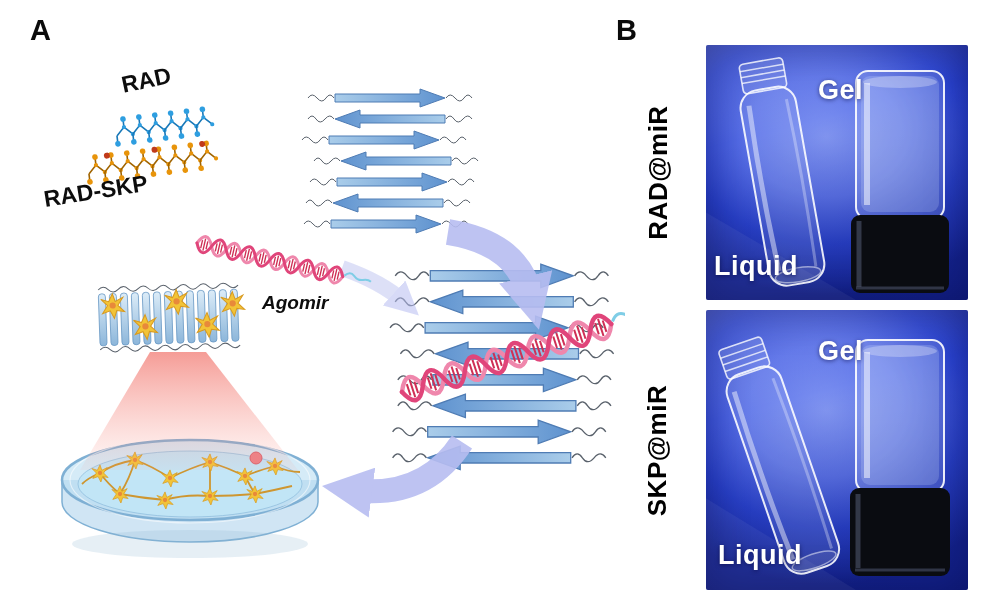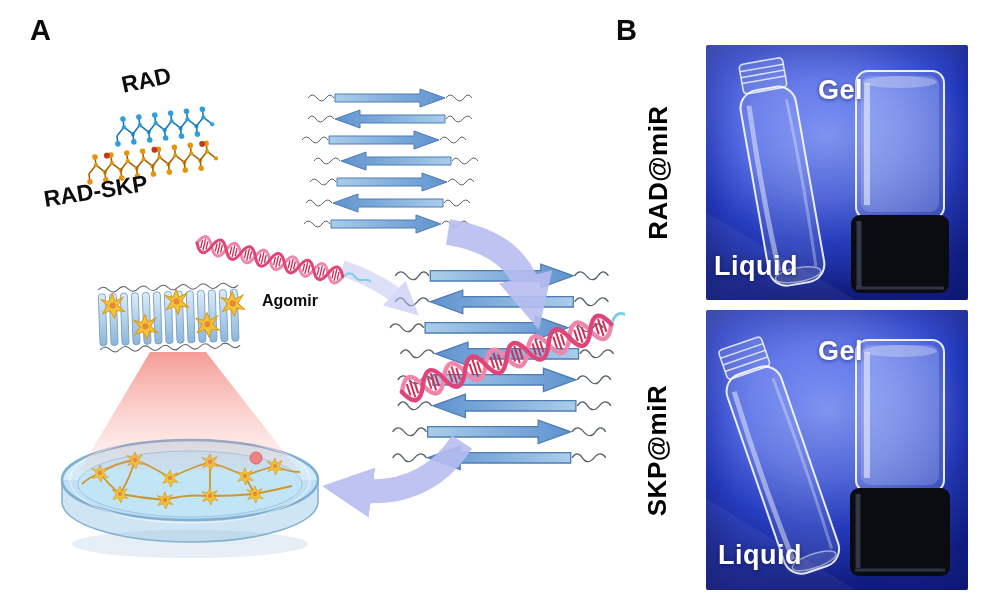--- a/index.html
+++ b/index.html
@@ -4,21 +4,21 @@
 <style>
   * { margin:0; padding:0; box-sizing:border-box; }
   html,body { background:#fff; }
   body { font-family:"Liberation Sans", sans-serif; }
   .fig { position:relative; width:1000px; height:600px; background:#ffffff; overflow:hidden; }
   .abs { position:absolute; }
 
   .panel-letter { font-size:29px; font-weight:700; color:#0b0b0b; letter-spacing:.5px; }
 
   .annot { font-weight:700; color:#0d0d0d; font-size:23px; white-space:nowrap; transform-origin:left center; }
-  .annot.agomir { font-size:16px; }
+  .annot.agomir { font-size:19px;font-style:italic; }
 
   .panelA { left:0; top:0; width:625px; height:600px; }
   .panelA-art { position:absolute; left:0; top:0; width:625px; height:600px; }
 
   .panelB { left:600px; top:0; width:400px; height:600px; }
 
   .side-label-wrap { display:flex; align-items:center; justify-content:center; }
   .side-label { transform:rotate(-90deg); white-space:nowrap; font-size:26px; font-weight:700; color:#000; letter-spacing:.5px; }
 
   .photo { position:absolute; overflow:hidden; border-radius:2px;

